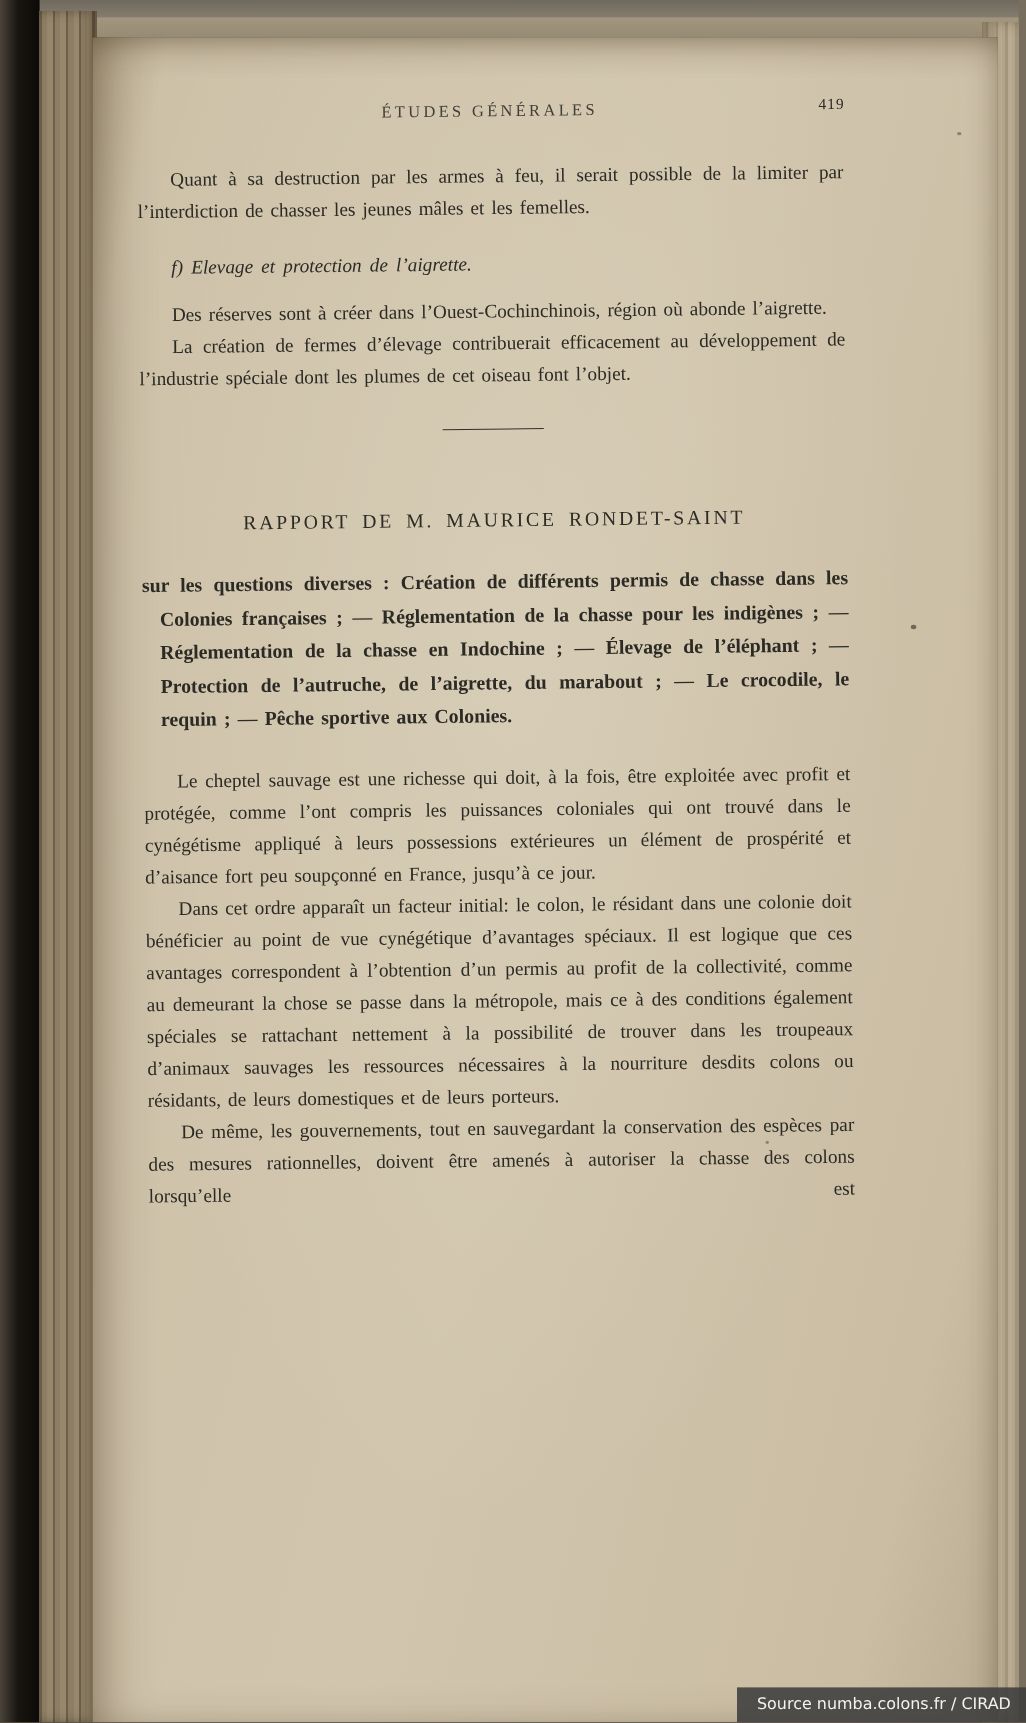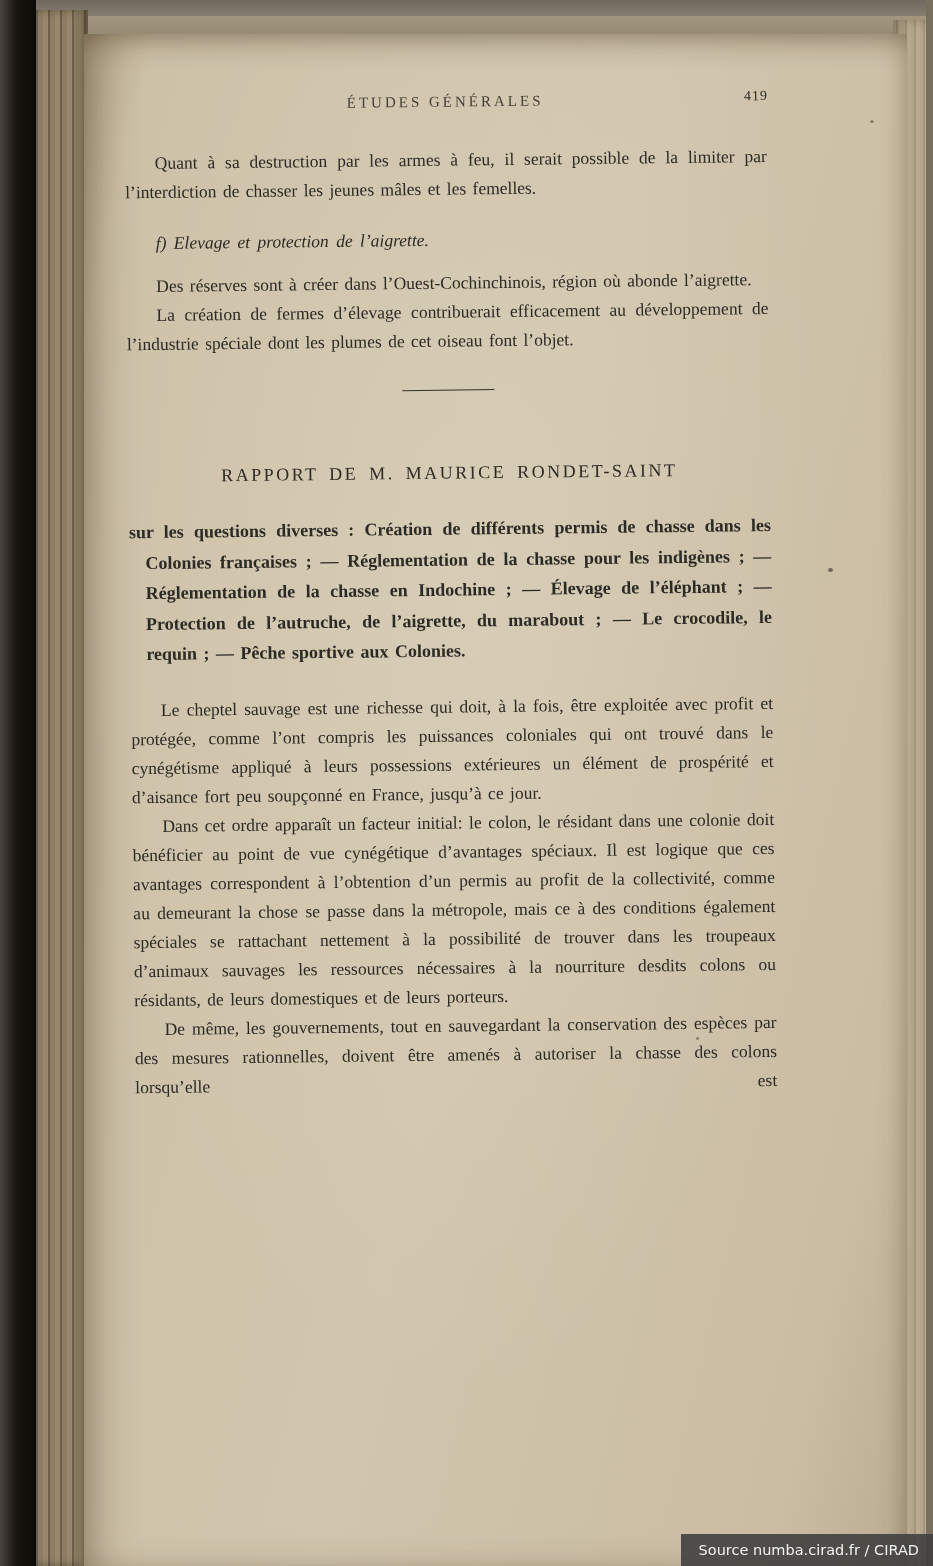--- a/index.html
+++ b/index.html
@@ -134,15 +134,15 @@
 
       <p class="body">Le cheptel sauvage est une richesse qui doit, à la fois, être exploitée avec profit et protégée, comme l’ont compris les puissances coloniales qui ont trouvé dans le cynégétisme appliqué à leurs possessions extérieures un élément de prospérité et d’aisance fort peu soupçonné en France, jusqu’à ce jour.</p>
 
       <p class="body">Dans cet ordre apparaît un facteur initial: le colon, le résidant dans une colonie doit bénéficier au point de vue cynégétique d’avantages spéciaux. Il est logique que ces avantages correspondent à l’obtention d’un permis au profit de la collectivité, comme au demeurant la chose se passe dans la métropole, mais ce à des conditions également spéciales se rattachant nettement à la possibilité de trouver dans les troupeaux d’animaux sauvages les ressources nécessaires à la nourriture desdits colons ou résidants, de leurs domestiques et de leurs porteurs.</p>
 
       <p class="body justify-last">De même, les gouvernements, tout en sauvegardant la conservation des espèces par des mesures rationnelles, doivent être amenés à autoriser la chasse des colons lorsqu’elle est</p>
 
     </div>
   </div>
 
-  <div class="source-bar">Source numba.cirad.fr / CIRAD</div>
+  <div class="source-bar">Source numba.colons.fr / CIRAD</div>
 
 </div>
 
 </body></html>

